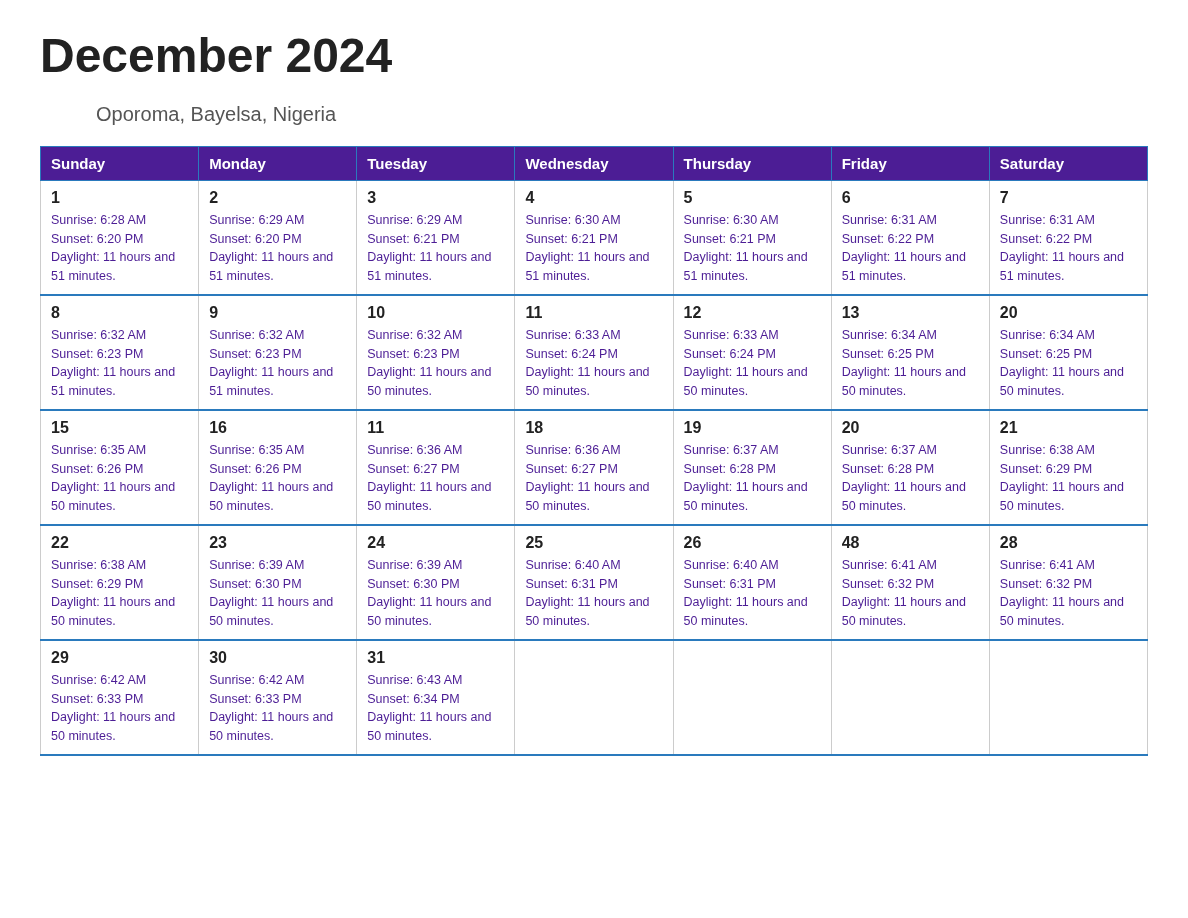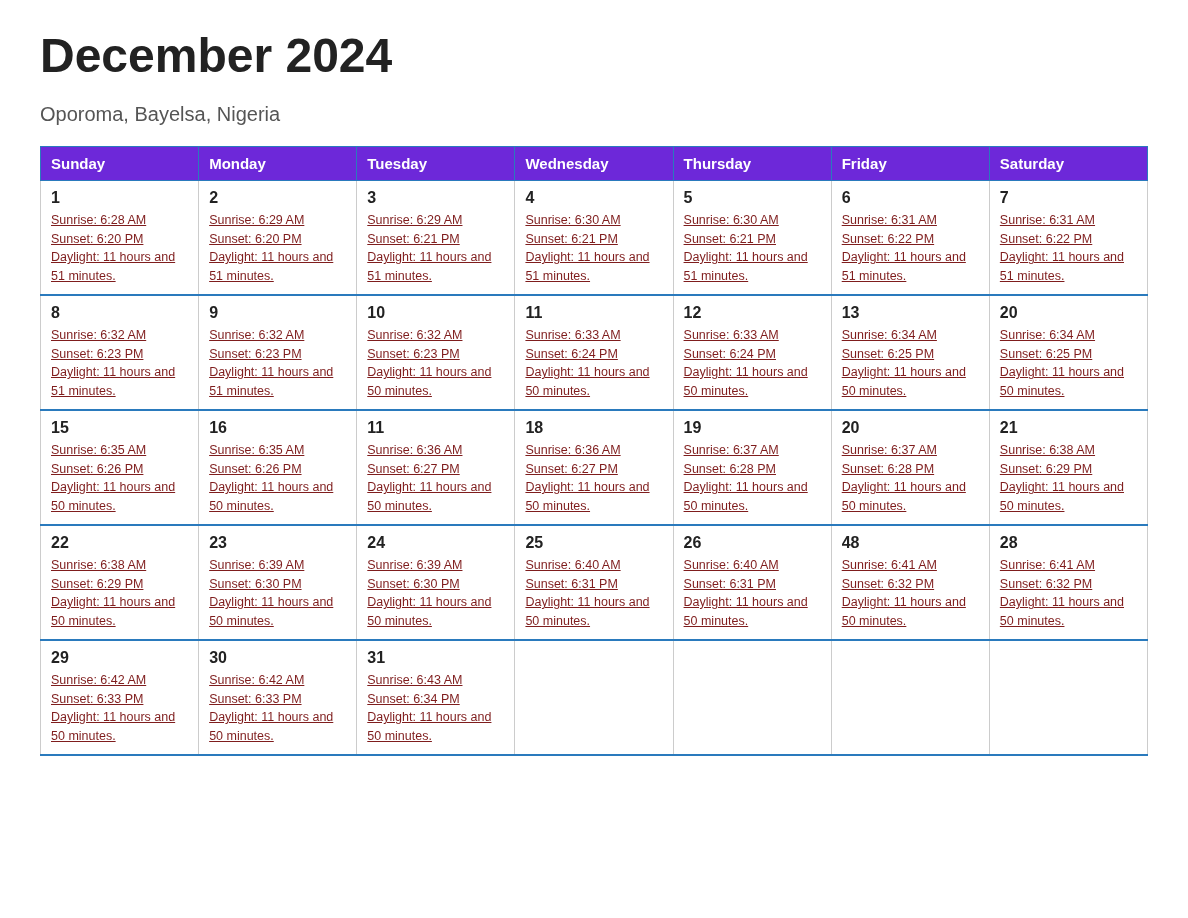--- a/index.html
+++ b/index.html
@@ -14,40 +14,40 @@
       display: flex;
       justify-content: space-between;
       align-items: flex-start;
       margin-bottom: 20px;
     }
     .logo-area {
       display: flex;
       align-items: center;
     }
     .title-area {
-      text-align: left;
+      text-align: center;
     }
     .calendar-title {
       font-size: 48px;
       font-weight: bold;
       color: #222;
       line-height: 1.1;
     }
     .calendar-subtitle {
       font-size: 20px;
       color: #555;
       margin-top: 20px;
     }
     table {
       width: 100%;
       border-collapse: collapse;
       table-layout: fixed;
     }
     thead tr th {
-      background-color: #6d28d9;
+      background-color: #4c1d95;
       color: #fff;
       font-size: 15px;
       font-weight: bold;
       padding: 8px 10px;
       text-align: left;
       border: 1px solid #2a7abd;
     }
     tbody tr td {
       vertical-align: top;
       padding: 8px 10px;
@@ -62,23 +62,22 @@
     }
     .day-number {
       font-size: 16px;
       font-weight: bold;
       color: #222;
       display: block;
       margin-bottom: 4px;
     }
     .day-info {
       font-size: 12.5px;
-      color: #7f1d1d;
+      color: #4c1d95;
       line-height: 1.5;
-      text-decoration: underline;
     }
     td.empty {
       background: #fff;
     }
   </style>
 </head>
 <body>
 
 <div class="header-section">
   <div class="title-area">

